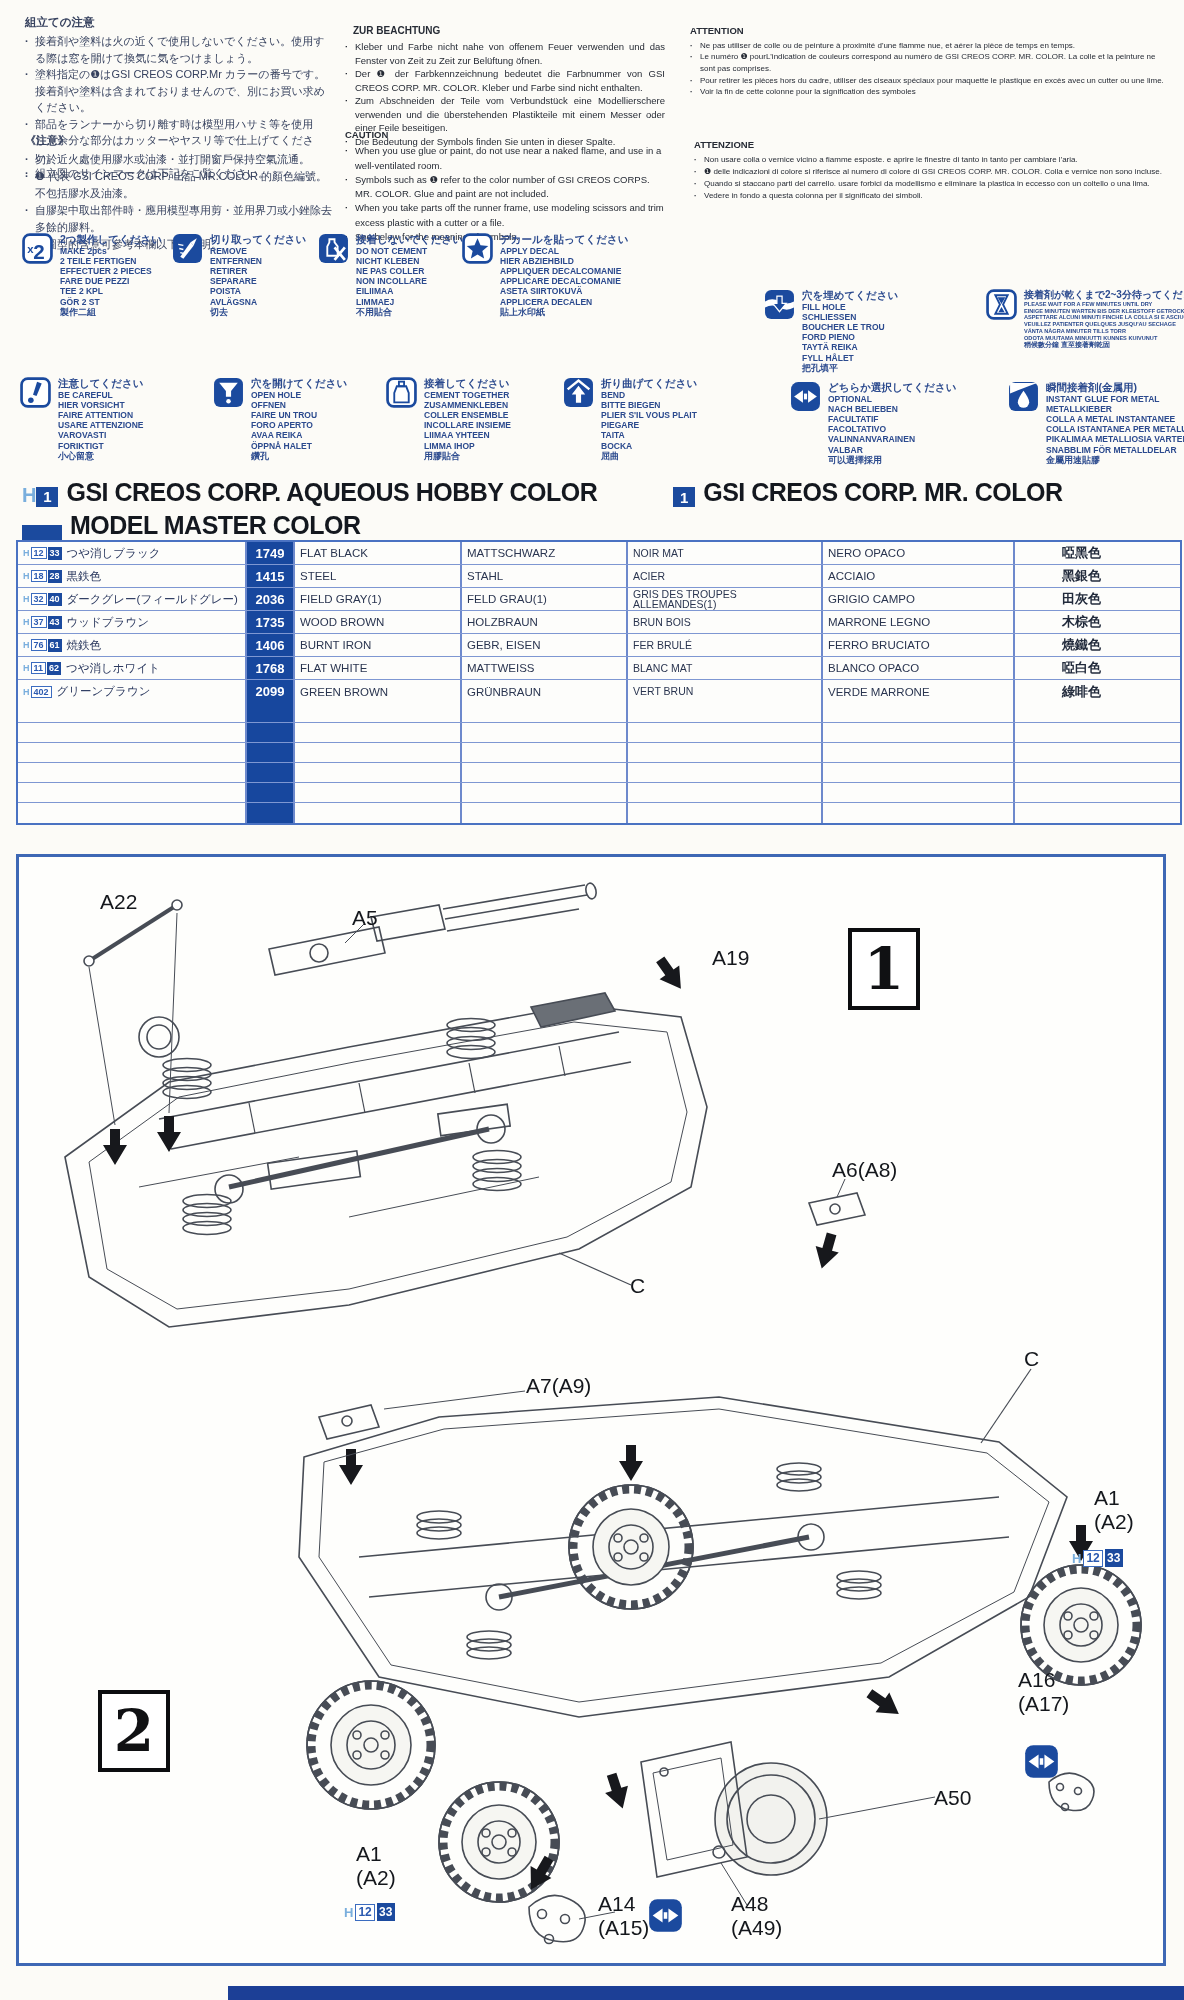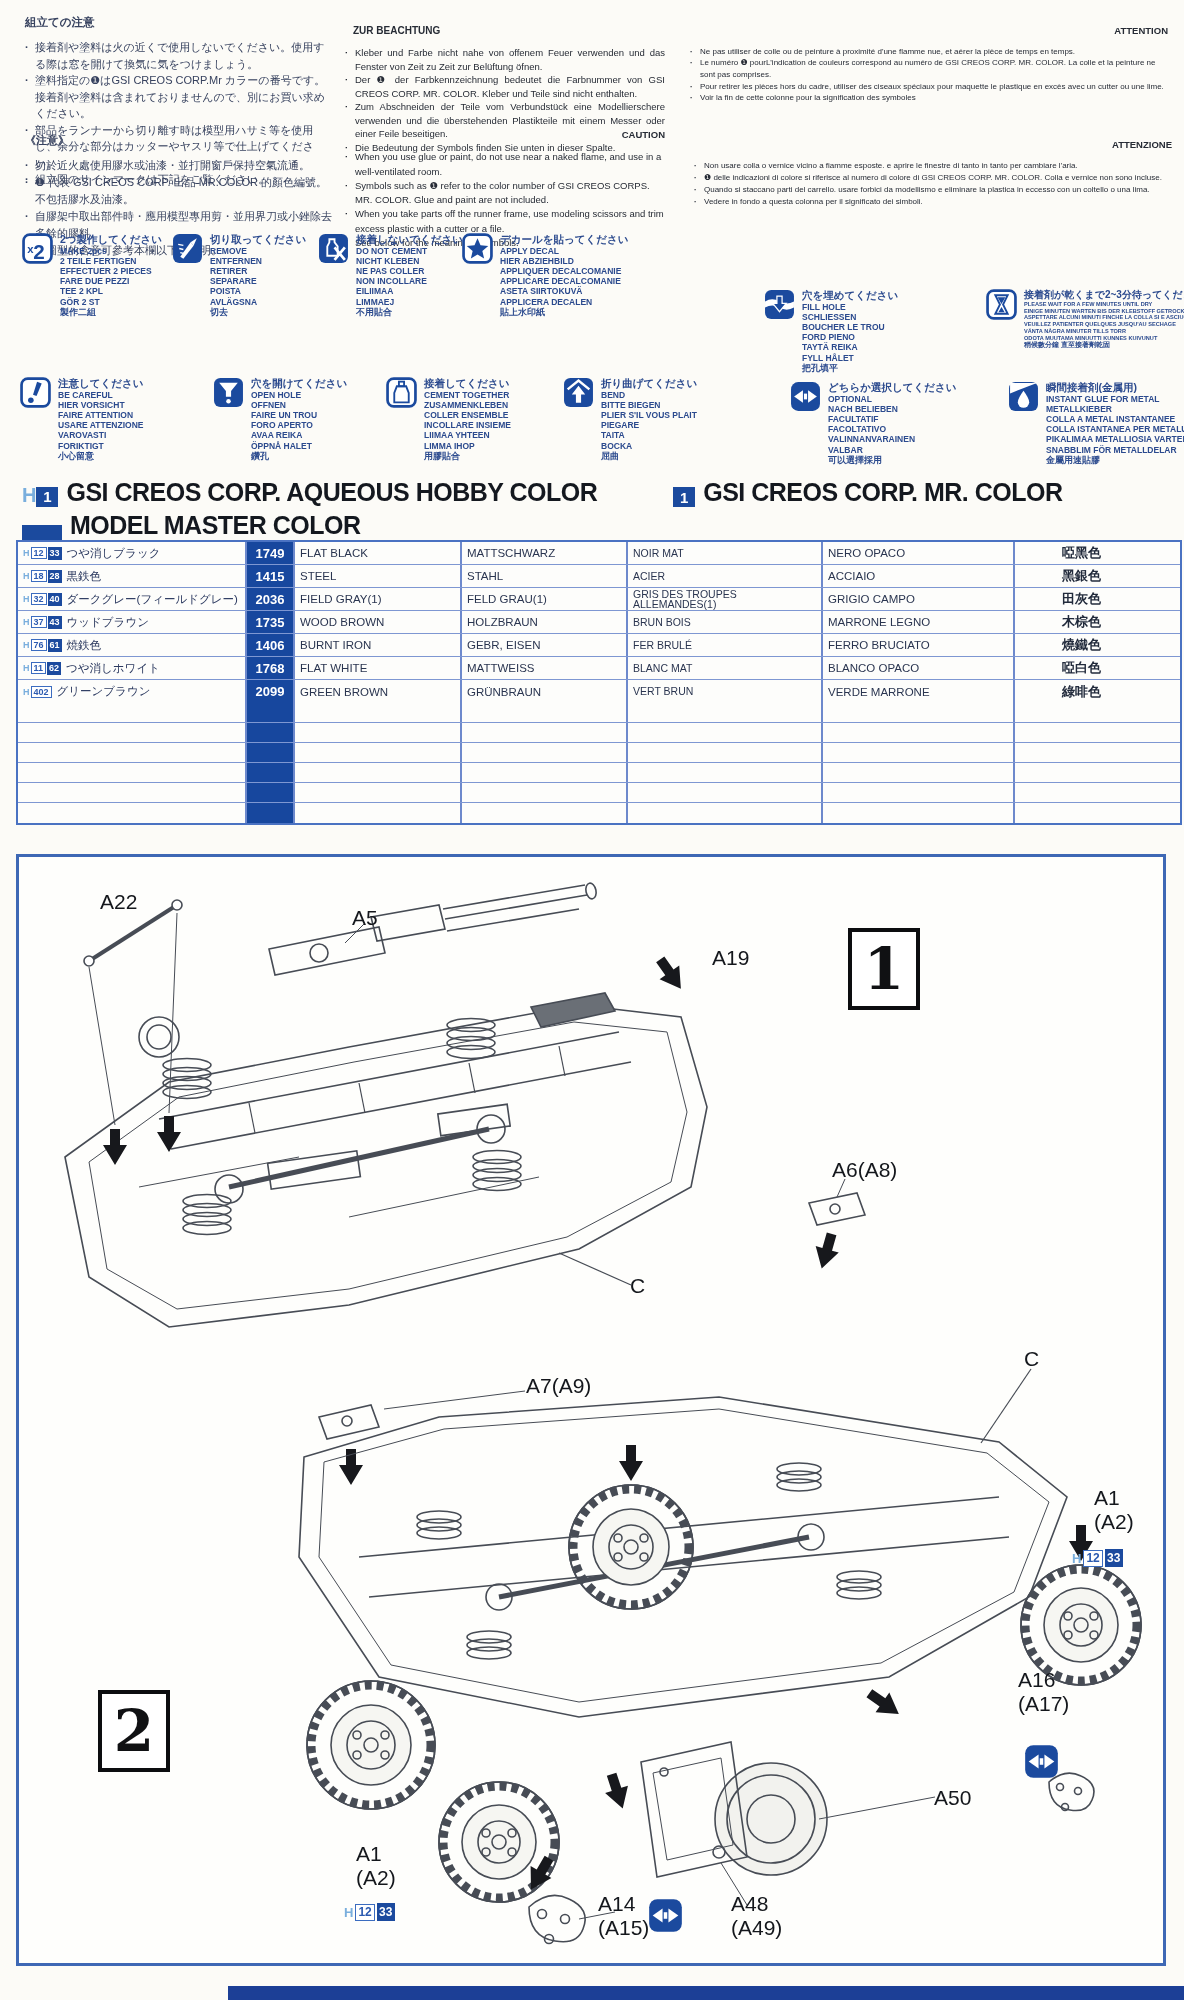--- a/index.html
+++ b/index.html
@@ -3,32 +3,32 @@
 <meta charset="utf-8">
 <style>
   html,body{margin:0;padding:0;background:#e8e6e0;}
   .page{position:relative;width:1184px;height:2000px;background:#fcfbf7;overflow:hidden;
         font-family:"Liberation Sans",sans-serif;color:#23262c;}
   [data-interactable]{box-sizing:border-box;}
 
   
   .ncol{position:absolute;}
   .ncol .ntitle{font-weight:bold;}
-  .ncol ul{margin:8px 0 0 0;padding:0;list-style:none;}
+  .ncol ul{margin:2px 0 0 0;padding:0;list-style:none;}
   .ncol li{position:relative;padding-left:10px;}
   .ncol li::before{content:"·";position:absolute;left:0;top:0;font-weight:bold;}
   .col-jp{left:25px;top:14px;width:308px;font-size:11px;line-height:1.5;color:#37425f;}
   .col-jp .ntitle{font-size:11.5px;}
   .col-cn{left:25px;top:132px;width:308px;font-size:11px;line-height:1.55;color:#37425f;}
   .col-de{left:345px;top:24px;width:320px;font-size:9.5px;line-height:1.42;color:#262b35;text-align:justify;}
   .col-de .ntitle{font-size:10px;margin-left:8px;}
   .col-en{left:345px;top:128px;width:320px;font-size:9.5px;line-height:1.5;color:#262b35;}
   .col-fr{left:690px;top:24px;width:478px;font-size:8px;line-height:1.45;color:#262b35;}
   .col-it{left:694px;top:138px;width:478px;font-size:8px;line-height:1.5;color:#262b35;}
-  .col-fr .ntitle,.col-it .ntitle,.col-en .ntitle{font-size:9.5px;text-align:right;}
+  .col-fr .ntitle,.col-it .ntitle,.col-en .ntitle{font-size:9.5px;}
 
   
   .sym{position:absolute;display:flex;gap:7px;align-items:flex-start;}
   .sicon{width:31px;height:31px;flex:0 0 31px;}
   .slines div{font-size:8.5px;line-height:1.2;color:#2b4a8e;font-weight:600;white-space:nowrap;}
   .slines div:first-of-type{font-size:10.5px;font-weight:700;color:#2b4a8e;}
   .slines div:last-of-type{font-size:9px;}
   .sym1{left:22px;top:233px;}  .sym2{left:172px;top:233px;} .sym3{left:318px;top:233px;}
   .sym4{left:462px;top:233px;} .sym5{left:764px;top:289px;} .sym6{left:986px;top:289px;}
   .sym7{left:20px;top:377px;}  .sym8{left:213px;top:377px;} .sym9{left:386px;top:377px;}
@@ -105,21 +105,21 @@
         <li data-interactable="false">勿於近火處使用膠水或油漆・並打開窗戶保持空氣流通。</li>
         <li data-interactable="false">❶ 代表 GSI CREOS CORP. 出品 MR.COLOR 的顏色編號。不包括膠水及油漆。</li>
         <li data-interactable="false">自膠架中取出部件時・應用模型專用剪・並用界刀或小銼除去多餘的膠料。</li>
         <li data-interactable="false">各圖型的含意可參考本欄以下的說明。</li>
       </ul>
   </section>
   <section class="ncol col-de" data-interactable="false">
     <div class="ntitle" data-interactable="false">ZUR BEACHTUNG</div>
     <ul>
         <li data-interactable="false">Kleber und Farbe nicht nahe von offenem Feuer verwenden und das Fenster von Zeit zu Zeit zur Belüftung öfnen.</li>
-        <li data-interactable="false">Der ❶ der Farbkennzeichnung bedeutet die Farbnummer von GSI CREOS CORP. MR. COLOR. Kleber und Teile sind nicht enthalten.</li>
+        <li data-interactable="false">Der ❶ der Farbkennzeichnung bedeutet die Farbnummer von GSI CREOS CORP. MR. COLOR. Kleber und Farbe sind nicht enthalten.</li>
         <li data-interactable="false">Zum Abschneiden der Teile vom Verbundstück eine Modellierschere verwenden und die überstehenden Plastikteile mit einem Messer oder einer Feile beseitigen.</li>
         <li data-interactable="false">Die Bedeutung der Symbols finden Sie unten in dieser Spalte.</li>
       </ul>
   </section>
   <section class="ncol col-en" data-interactable="false">
     <div class="ntitle" data-interactable="false">CAUTION</div>
     <ul>
         <li data-interactable="false">When you use glue or paint, do not use near a naked flame, and use in a well-ventilated room.</li>
         <li data-interactable="false">Symbols such as ❶ refer to the color number of GSI CREOS CORPS. MR. COLOR. Glue and paint are not included.</li>
         <li data-interactable="false">When you take parts off the runner frame, use modeling scissors and trim excess plastic with a cutter or a file.</li>

